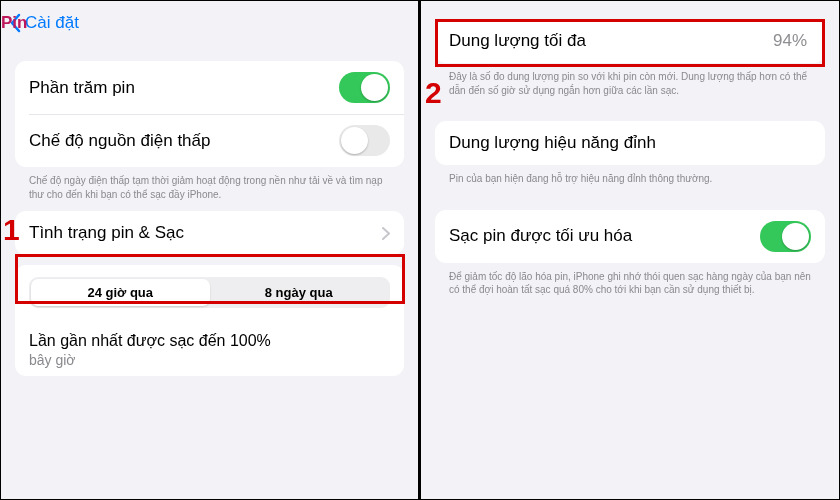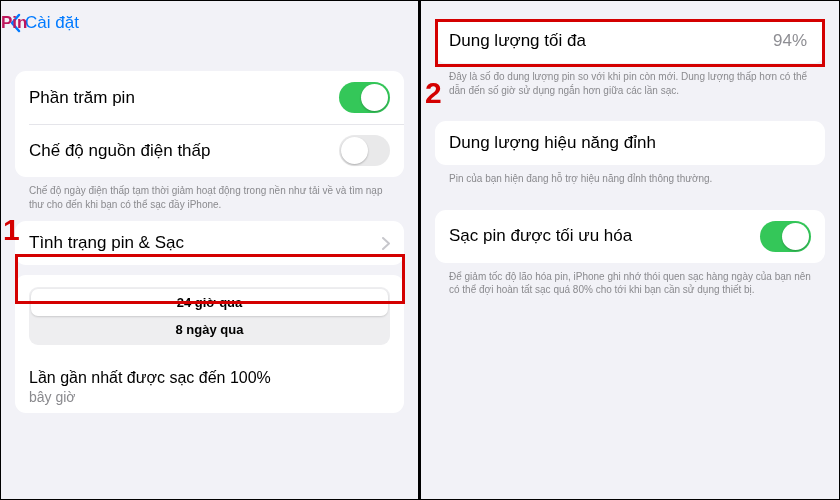--- a/index.html
+++ b/index.html
@@ -43,21 +43,21 @@
   .nav-title {
     position: absolute;
     left: 0; right: 8px;
     text-align: left;
     font-size: 17px;
     font-weight: 600;
     color: #be185d;
     pointer-events: none;
   }
 
-  .content { padding: 6px 14px 0 14px; margin-top: 10px; }
+  .content { padding: 6px 14px 0 14px; }
 
   
   .group {
     background: #fff;
     border-radius: 11px;
     overflow: hidden;
     margin-top: 10px;
   }
   .row {
     display: flex;
@@ -115,21 +115,20 @@
   .switch.on .knob { right: 2px; }
   .switch.off .knob { left: 2px; }
 
   
   .segmented {
     display: flex;
     background: #eeeef0;
     border-radius: 9px;
     padding: 2px;
     margin: 12px 14px 10px 14px;
-    flex-direction: column;
   }
   .seg {
     flex: 1;
     text-align: center;
     font-size: 13px;
     font-weight: 600;
     color: #000;
     padding: 6px 0;
     border-radius: 7px;
   }

